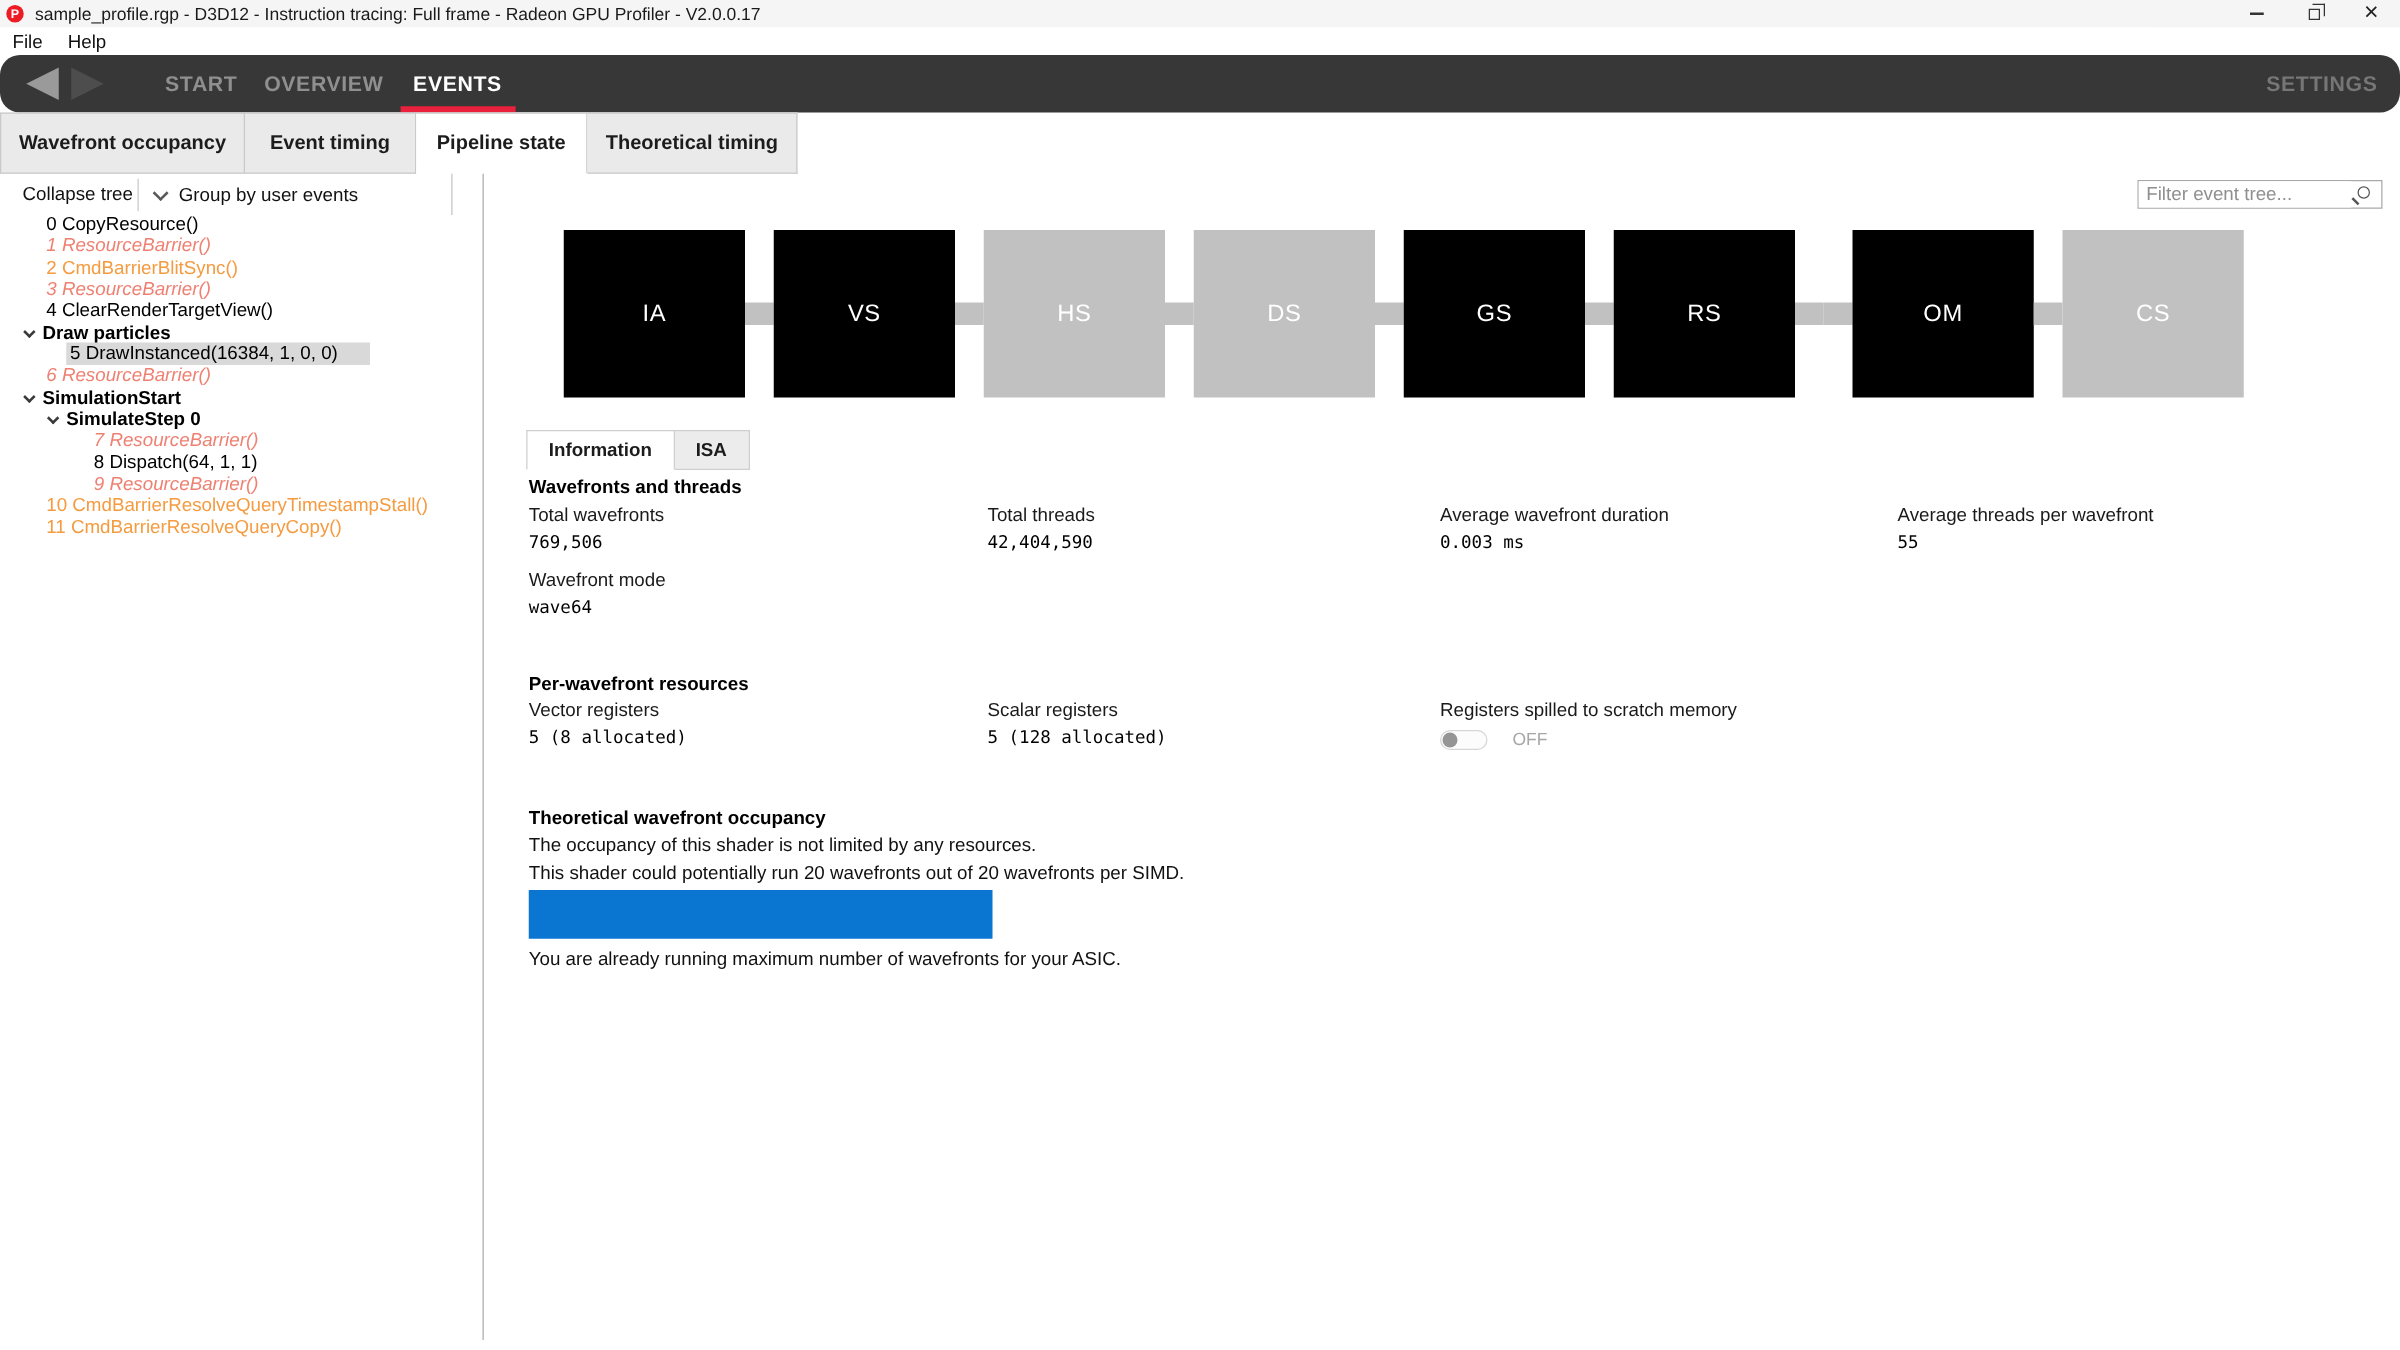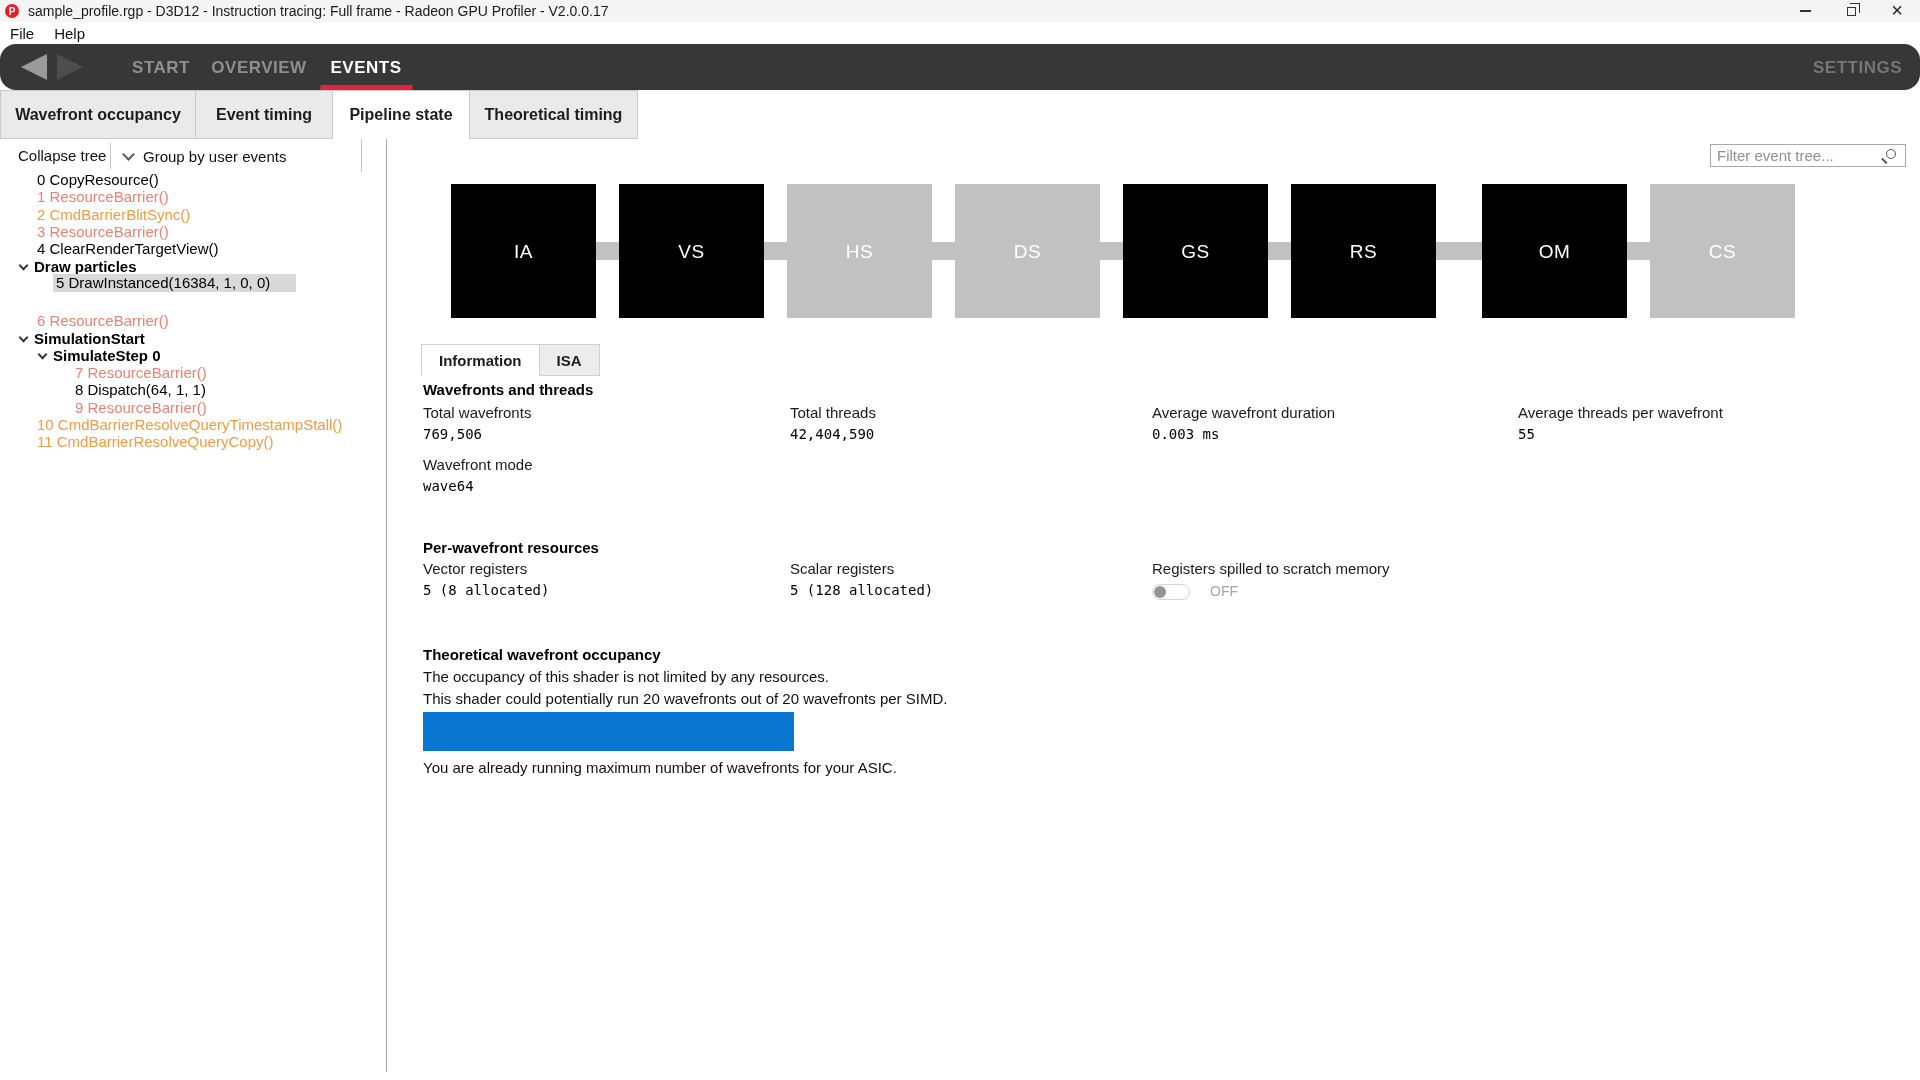--- a/index.html
+++ b/index.html
@@ -66,21 +66,21 @@
   .groupby-label { font-size:15px; color:#111; }
   .divider-b { position:absolute; left:361px; top:139px; width:1px; height:33px; background:#c4c4c4; }
   .divider-main { position:absolute; left:386px; top:139px; width:1px; height:933px; background:#ababab; }
 
   .event-tree { position:absolute; left:0; top:171px; width:385px; }
   .tree-row { height:17.3px; display:flex; align-items:center; font-size:15px; white-space:nowrap; }
   .tree-row .chev { width:7px; height:7px; border-left:2px solid #3a3a3a; border-bottom:2px solid #3a3a3a;
                     transform:rotate(-45deg); margin:-2px 7px 0 0; flex:0 0 auto; }
   .tree-row .lbl { color:#000; }
   .tree-row.t-group .lbl { font-weight:bold; }
-  .tree-row.t-barrier .lbl { color:var(--tree-barrier,#ef8173); }
+  .tree-row.t-barrier .lbl { color:var(--tree-barrier,#ef8173);font-style:italic; }
   .tree-row.t-sync .lbl { color:var(--tree-sync,#f59b40); }
   .tree-row.selected .lbl { background:var(--selected-row-bg,#d9d9d9); padding:0 26px 1px 3px; margin-left:-3px; }
 
   
   .filter-box { position:absolute; left:1710px; top:144px; width:196px; height:23px;
                 border:1px solid #a9a9a9; background:#fff; }
   .filter-box input { width:170px; height:21px; border:none; outline:none; padding:0 0 0 6px;
                       font-size:15px; font-family:"Liberation Sans",sans-serif; color:#333; }
   .filter-box input::placeholder { color:#8f8f8f; opacity:1; }
   .mag { position:absolute; right:9px; top:4px; width:10px; height:10px;
@@ -205,21 +205,21 @@
     <span class="lbl">4 ClearRenderTargetView()</span>
   </div>
     <div class="tree-row t-group" style="padding-left: 20px;">
     <span class="chev"></span>
     <span class="lbl">Draw particles</span>
   </div>
     <div class="tree-row t-event selected" style="padding-left: 56px;">
 
     <span class="lbl">5 DrawInstanced(16384, 1, 0, 0)</span>
   </div>
-    <div class="tree-row t-barrier" style="padding-left: 37px; margin-top: 20px;">
+    <div class="tree-row t-barrier" style="padding-left: 37px;">
 
     <span class="lbl">6 ResourceBarrier()</span>
   </div>
     <div class="tree-row t-group" style="padding-left: 20px;">
     <span class="chev"></span>
     <span class="lbl">SimulationStart</span>
   </div>
     <div class="tree-row t-group" style="padding-left: 39px;">
     <span class="chev"></span>
     <span class="lbl">SimulateStep 0</span>

